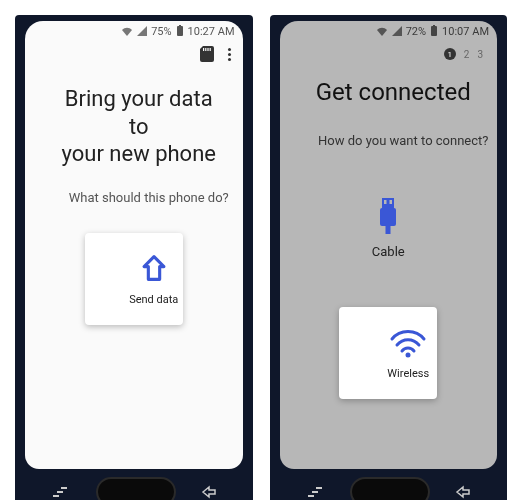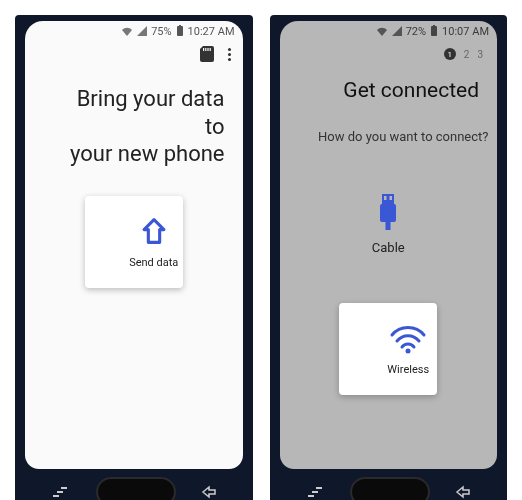--- a/index.html
+++ b/index.html
@@ -61,28 +61,28 @@
     color: #666;
   }
   .stepdots .cur {
     width: 12px; height: 12px; border-radius: 50%;
     background: #333; color: #fff;
     display: inline-flex; align-items: center; justify-content: center;
     font-size: 8px;
   }
 
   h1.title {
-    text-align: right;
+    text-align: center;
     font-weight: 400;
     color: #222;
     font-size: 22px;
     line-height: 1.25;
     padding: 18px 18px 0 28px;
   }
-  .grey h1.title { color: #111; padding-top: 10px; font-size: 21px; }
+  .grey h1.title { color: #111; padding-top: 10px; font-size: 24px; }
   p.sub {
     text-align: center;
     color: #555;
     font-size: 13px;
     margin-top: 22px;
     padding-left: 30px;
   }
   .grey p.sub { color: #333; margin-top: 26px; }
 
   .options {
@@ -208,20 +208,21 @@
             <span></span>
             <span></span>
             <span></span>
           </span>
       </div>
 
       <h1 class="title">
         <span>Bring your data to</span><br>
         <span>your new phone</span>
       </h1>
+      <p class="sub">What should this phone do?</p>
 
       <div class="options">
         <div class="card">
           <span>
             <svg width="34" height="34" viewBox="0 0 24 24">
                 <path d="M12 4 L5 11 L8 11 L8 20 L16 20 L16 11 L19 11 Z" fill="none" stroke="#3a57d6" stroke-width="2.2" stroke-linejoin="round"></path>
               </svg>
           </span>
           <span class="lbl">Send data</span>
         </div>

